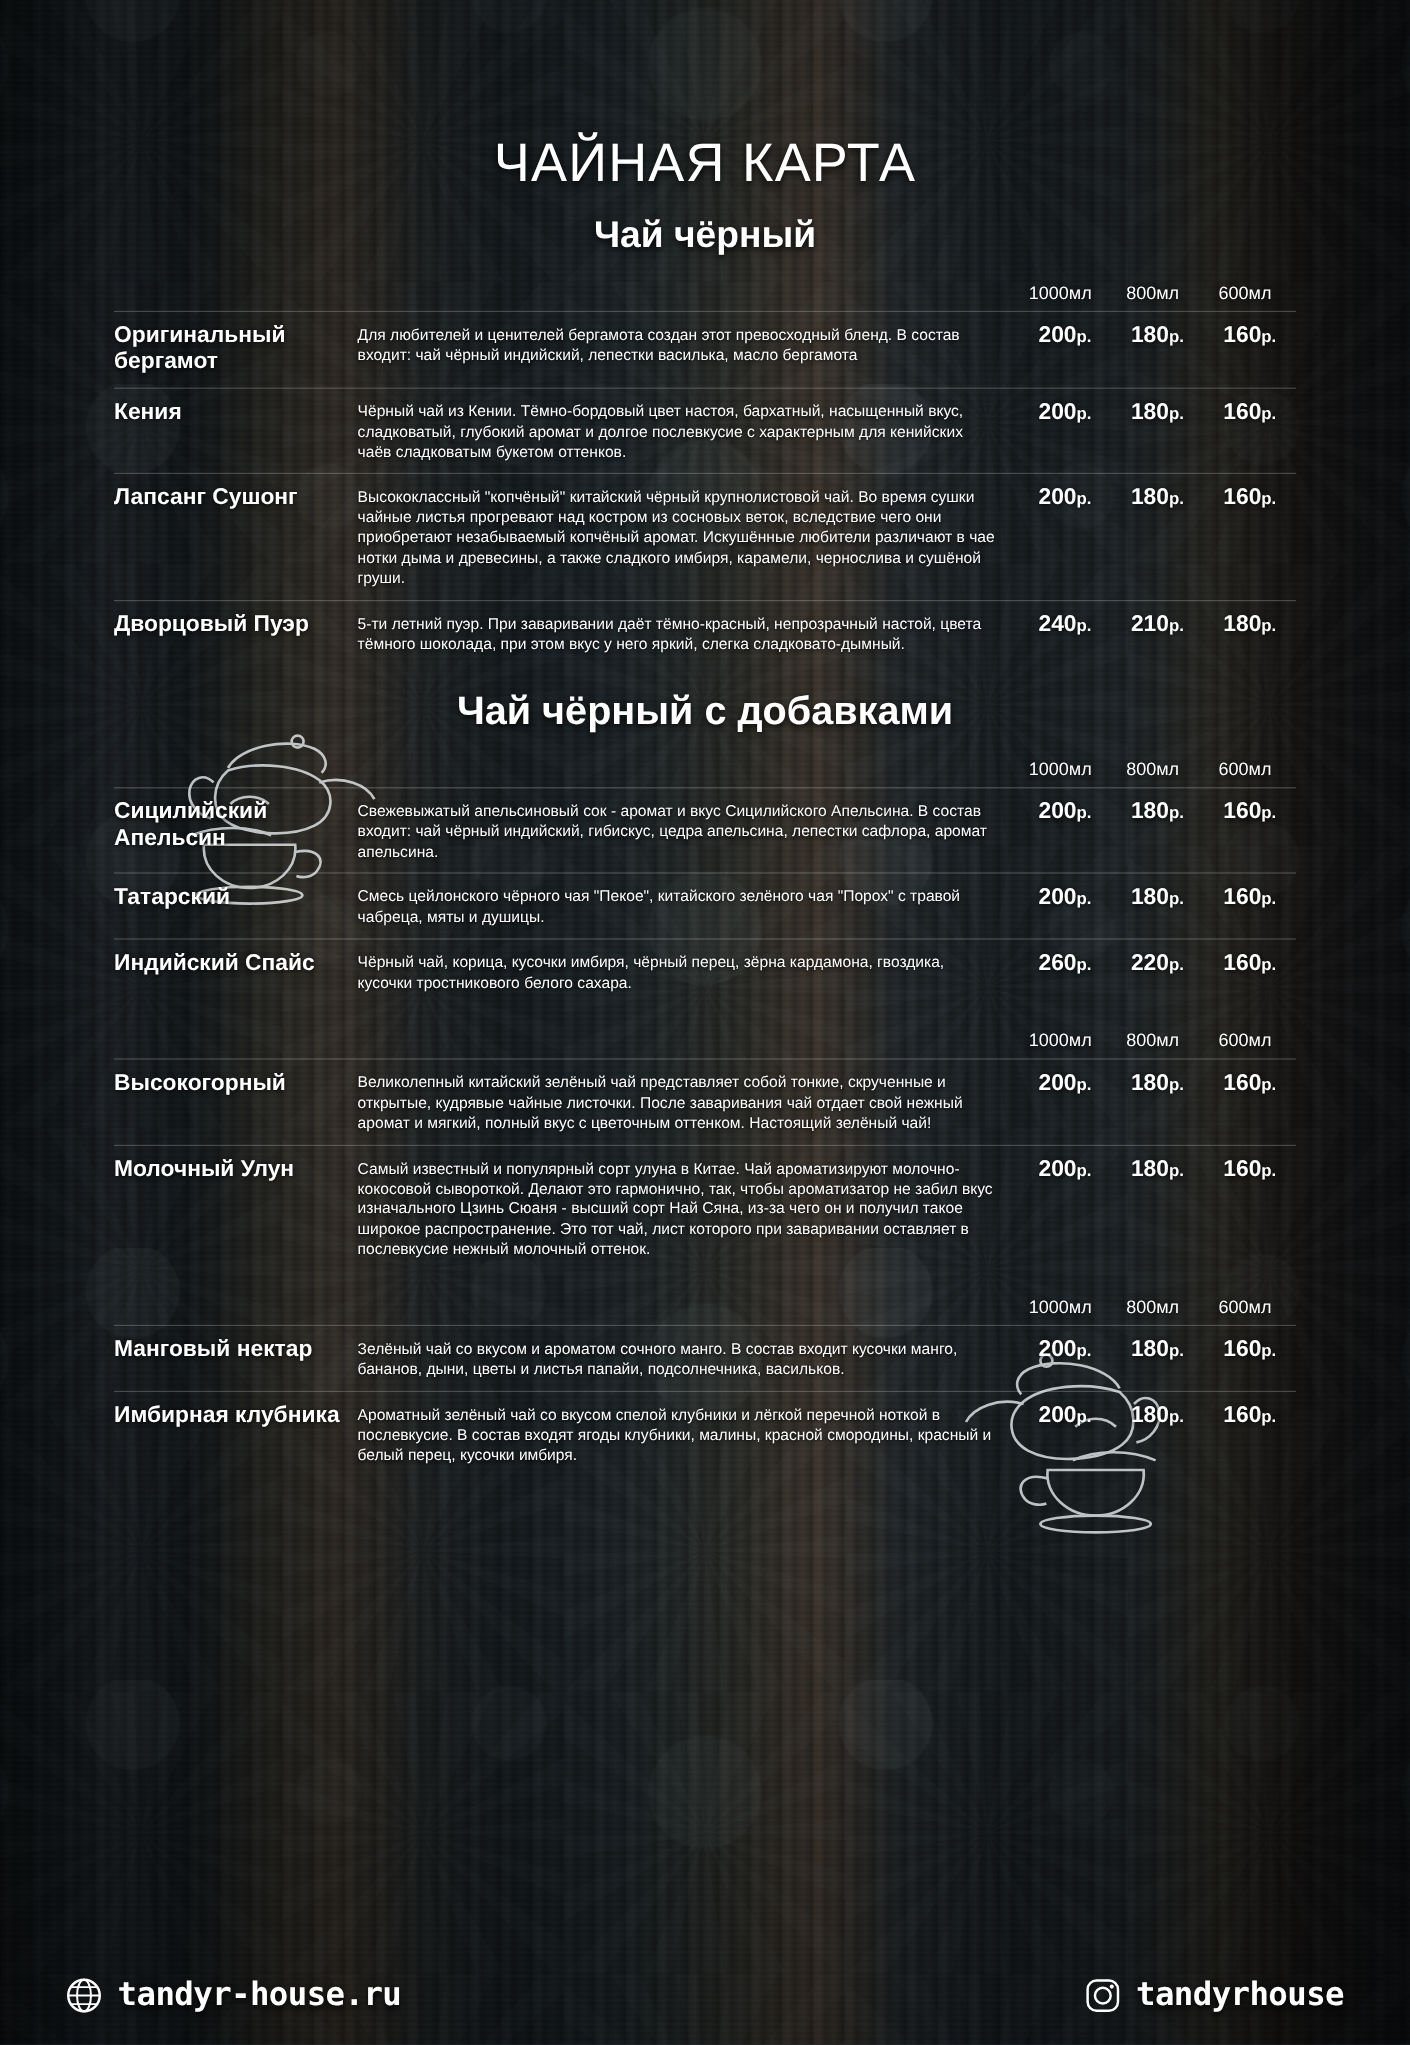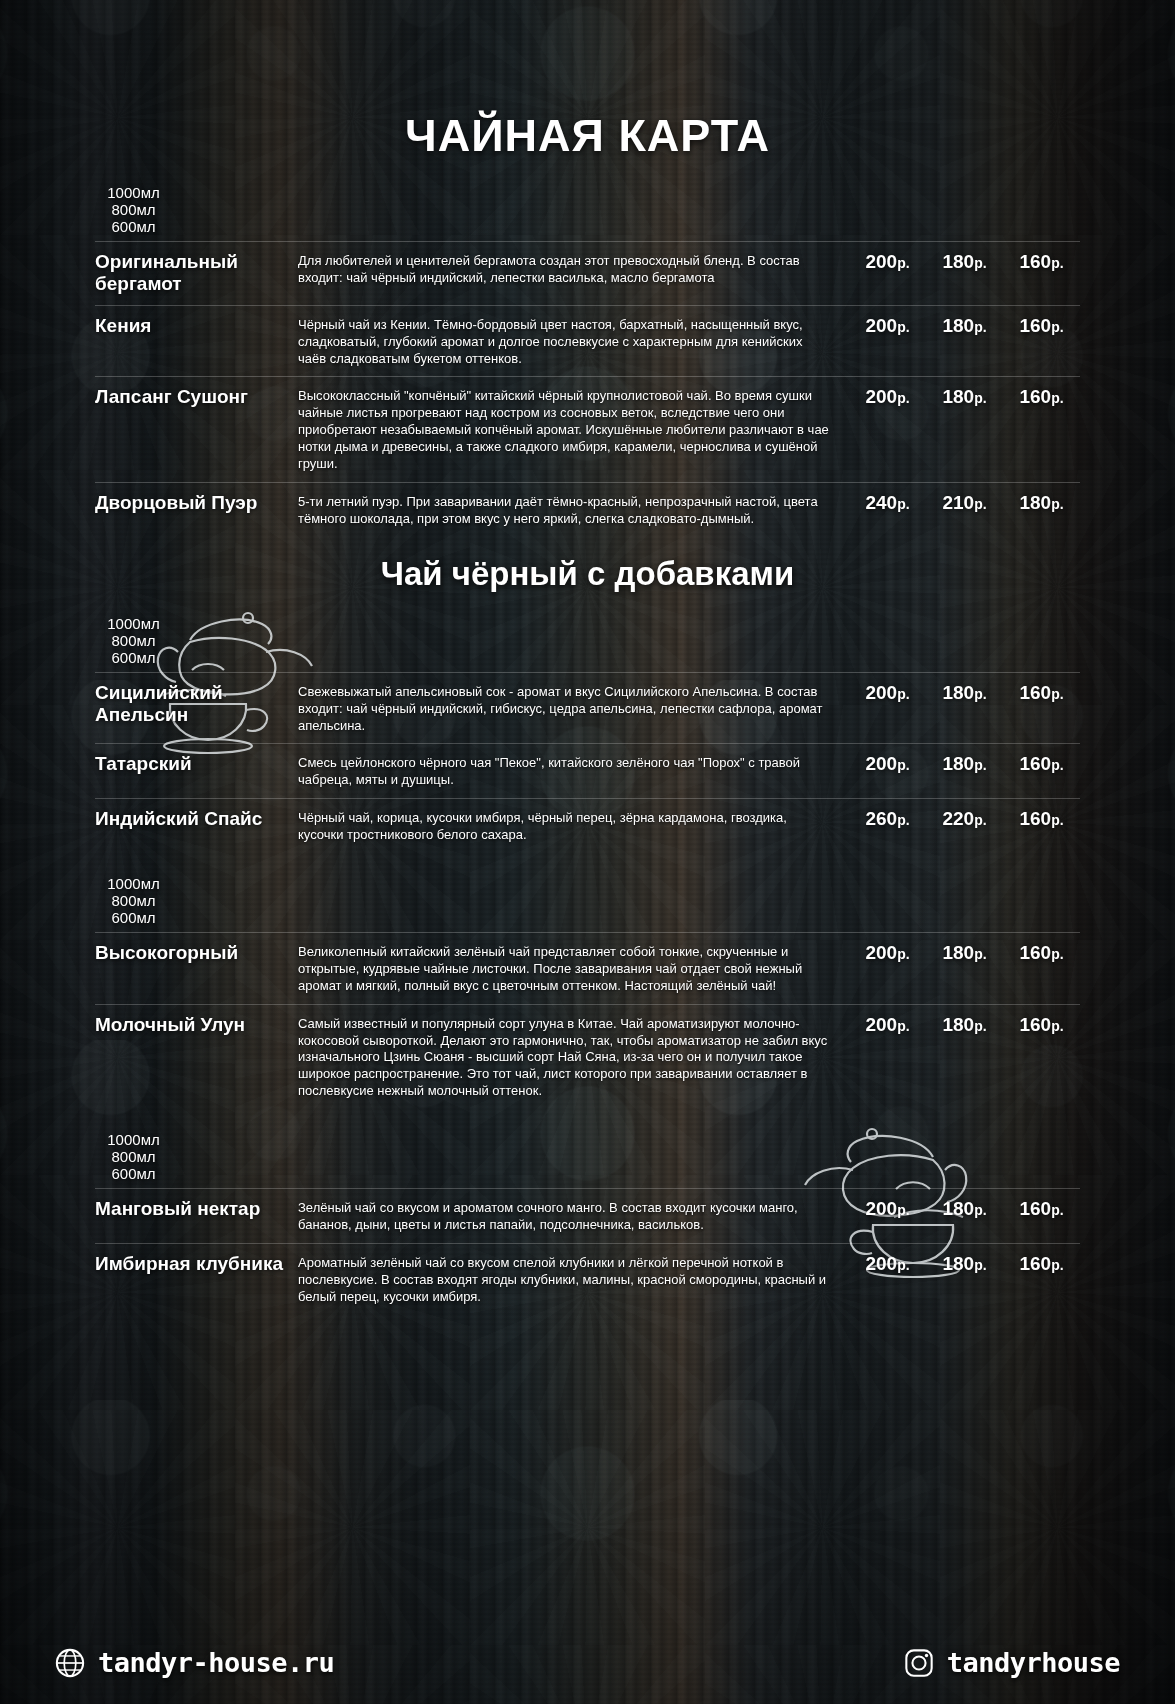--- a/index.html
+++ b/index.html
@@ -80,21 +80,21 @@
 
   
   .content {
     position: relative;
     z-index: 5;
     padding: 0 95px;
   }
   .main-title {
     text-align: center;
     font-size: 45px;
-    font-weight: bold;
+    font-weight: normal;
     letter-spacing: 1px;
     margin-top: 110px;
     text-shadow: 0 2px 6px rgba(0,0,0,.8);
   }
   .section-title {
     text-align: center;
     font-size: 31px;
     font-weight: bold;
     margin-top: 16px;
     text-shadow: 0 2px 6px rgba(0,0,0,.85);
@@ -103,21 +103,20 @@
     font-size: 33px;
     margin-top: 18px;
   }
   .vol-row {
     display: flex;
     justify-content: flex-end;
     font-size: 15px;
     margin-top: 22px;
     padding-right: 4px;
     text-shadow: 0 1px 4px rgba(0,0,0,.8);
-    flex-direction: column;
   }
   .vol-cell {
     width: 77px;
     text-align: center;
   }
   table.menu {
     width: 100%;
     border-collapse: collapse;
     margin-top: 6px;
   }
@@ -226,20 +225,21 @@
       <path d="M122 117 C141 112 150 123 141 134 C137 139 128 140 123 138"></path>
       <ellipse cx="82" cy="155" rx="46" ry="7"></ellipse>
       <path d="M65 74 C74 65 90 65 99 74"></path>
     </g>
   </svg>
 
   <div class="content">
 
     <div class="main-title">ЧАЙНАЯ КАРТА</div>
 
+    <div class="section-title">Чай чёрный</div>
     <div class="vol-row">
       <div class="vol-cell">1000мл</div>
       <div class="vol-cell">800мл</div>
       <div class="vol-cell">600мл</div>
     </div>
     <table class="menu">
       <tbody>
           <tr>
         <td class="c-name">Оригинальный бергамот</td>
         <td class="c-desc">Для любителей и ценителей бергамота создан этот превосходный бленд. В состав входит: чай чёрный индийский, лепестки василька, масло бергамота</td>

